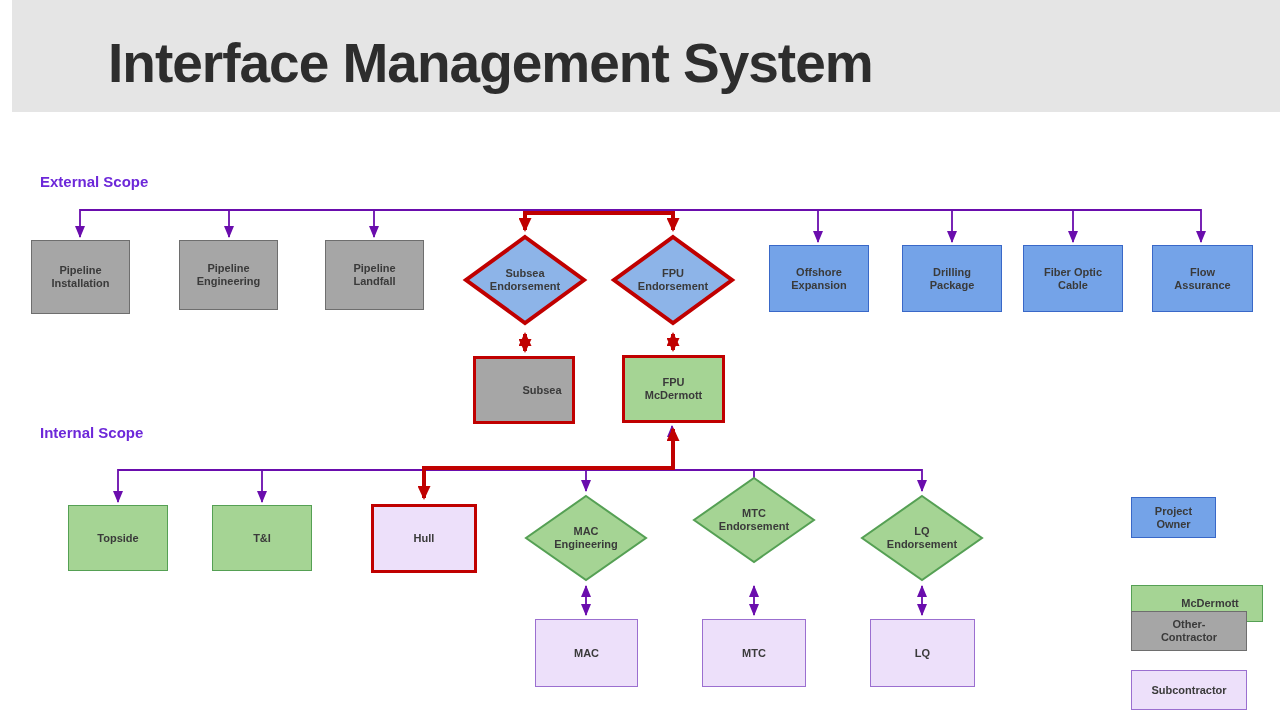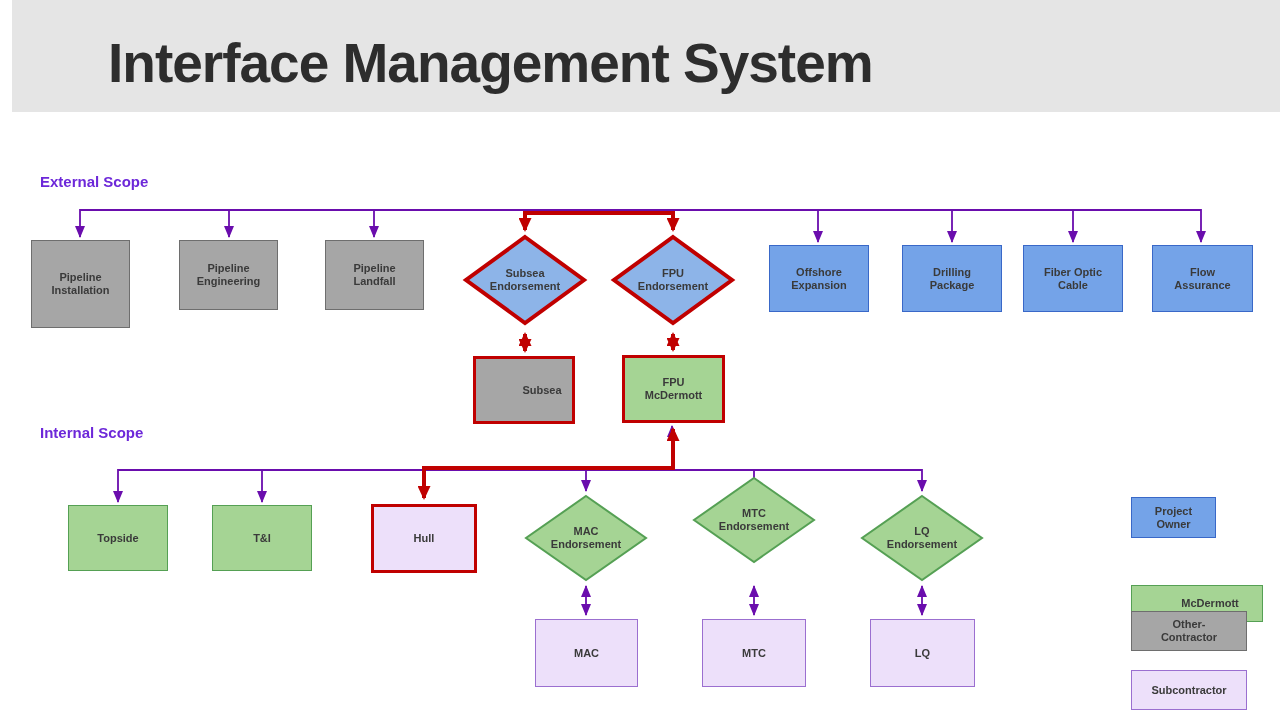--- a/index.html
+++ b/index.html
@@ -73,21 +73,21 @@
     <path d="M586,586 V615" fill="none" stroke="#6a0dad" stroke-width="1.8" marker-start="url(#ps)" marker-end="url(#pe)"></path>
     <path d="M754,586 V615" fill="none" stroke="#6a0dad" stroke-width="1.8" marker-start="url(#ps)" marker-end="url(#pe)"></path>
     <path d="M922,586 V615" fill="none" stroke="#6a0dad" stroke-width="1.8" marker-start="url(#ps)" marker-end="url(#pe)"></path>
 
     <path d="M525,230 V213 H673 V230" fill="none" stroke="#c00000" stroke-width="4" marker-start="url(#rs)" marker-end="url(#re)"></path>
     <path d="M525,334 V351" fill="none" stroke="#c00000" stroke-width="4" marker-start="url(#rs)" marker-end="url(#re)"></path>
     <path d="M673,334 V350" fill="none" stroke="#c00000" stroke-width="4" marker-start="url(#rs)" marker-end="url(#re)"></path>
     <path d="M673,429 V468 H424 V498" fill="none" stroke="#c00000" stroke-width="4" marker-start="url(#rs)" marker-end="url(#re)"></path>
   </svg>
 
-  <div class="box c-other" style="left:31px;top:240px;width:99px;height:88px;">
+  <div class="box c-other" style="left:31px;top:240px;width:99px;height:74px;">
     <span class="lbl">Pipeline Installation</span>
     </div>
   <div class="box c-other" style="left:179px;top:240px;width:99px;height:70px;">
     <span class="lbl">Pipeline Engineering</span>
     </div>
   <div class="box c-other" style="left:325px;top:240px;width:99px;height:70px;">
     <span class="lbl">Pipeline Landfall</span>
     </div>
 
   <div class="diamond" style="left:462px;top:234px;width:126px;height:92px;">
@@ -135,21 +135,21 @@
     </div>
   <div class="box c-sub red-border" style="left:371px;top:504px;width:106px;height:69px;">
     <span class="lbl">Hull</span>
     </div>
 
   <div class="diamond" style="left:523px;top:494px;width:126px;height:88px;">
     <svg width="126" height="88" viewBox="0 0 126 88">
       <polygon points="63,2 123,44 63,86 3,44" fill="#a5d494" stroke="#55a054" stroke-width="2"></polygon>
       </svg>
     <div class="dlbl">
-        <span>MAC Endorsement</span>
+        <span>MAC Engineering</span>
       </div>
   </div>
   <div class="diamond" style="left:691px;top:476px;width:126px;height:88px;">
     <svg width="126" height="88" viewBox="0 0 126 88">
       <polygon points="63,2 123,44 63,86 3,44" fill="#a5d494" stroke="#55a054" stroke-width="2"></polygon>
       </svg>
     <div class="dlbl">
         <span>MTC Endorsement</span>
       </div>
   </div>

